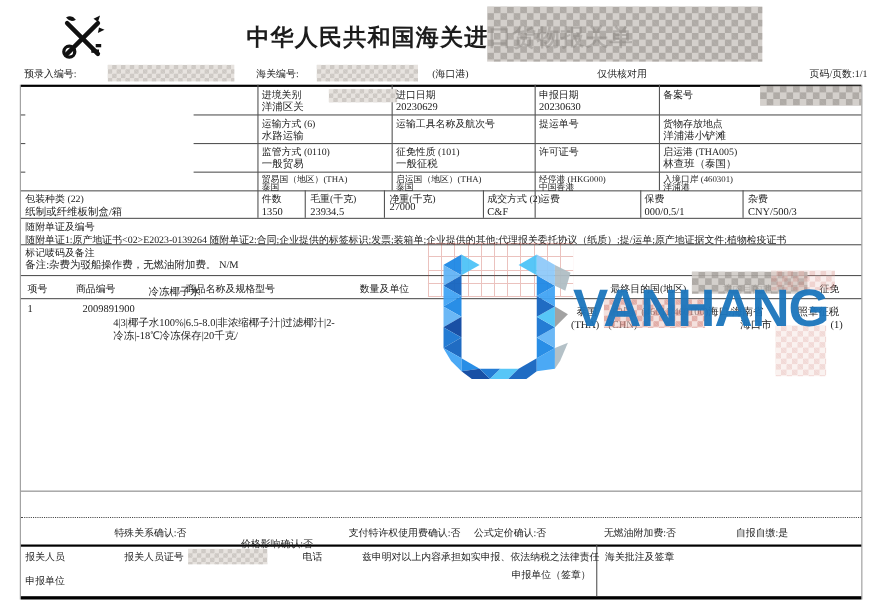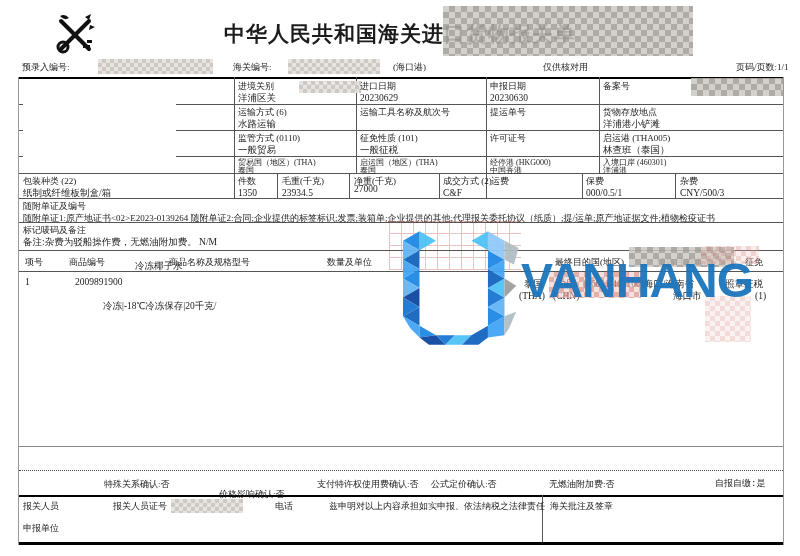--- a/index.html
+++ b/index.html
@@ -153,20 +153,21 @@
   <div class="abs lbl" style="left:50px;top:180px;">商品编号</div>
   <div class="abs lbl" style="left:150px;top:180px;">商品名称及规格型号</div>
   <div class="abs lbl" style="left:308px;top:180px;">数量及单位</div>
   <div class="abs lbl" style="left:536px;top:180px;">最终目的国(地区)</div>
   <div class="abs lbl" style="left:638px;top:180px;">境内目的地</div>
   <div class="abs lbl" style="left:726px;top:180px;">征免</div>
 
   <div class="abs val" style="left:6px;top:200px;">1</div>
   <div class="abs val" style="left:56px;top:200px;">2009891900</div>
   <div class="abs val" style="left:116px;top:184px;">冷冻椰子水</div>
+  <div class="abs val" style="left:84px;top:212px;">4|3|椰子水100%|6.5-8.0|非浓缩椰子汁|过滤椰汁|2-</div>
   <div class="abs val" style="left:84px;top:224px;">冷冻|-18℃冷冻保存|20千克/</div>
   <div class="abs val" style="left:505px;top:202px;">泰国</div>
   <div class="abs val" style="left:500px;top:214px;">(THA)</div>
   <div class="abs val" style="left:538px;top:202px;">中国</div>
   <div class="abs val" style="left:534px;top:214px;">(CHN)</div>
   <div class="abs val" style="left:564px;top:202px;">(46011/460100)海口/海南省</div>
   <div class="abs val" style="left:654px;top:214px;">海口市</div>
   <div class="abs val" style="left:706px;top:202px;">照章征税</div>
   <div class="abs val" style="left:736px;top:214px;">(1)</div>
 
@@ -174,27 +175,28 @@
   <div class="abs mosaic-red" style="left:530px;top:195px;width:92px;height:26px;z-index:4;"></div>
   <div class="abs mosaic-red" style="left:682px;top:169px;width:58px;height:18px;z-index:4;opacity:.55;"></div>
   <div class="abs mosaic-red" style="left:686px;top:219px;width:46px;height:46px;z-index:4;opacity:.45;"></div>
   <div class="abs red-grid" style="left:370px;top:143px;width:132px;height:50px;z-index:1;"></div>
 
   <div class="abs lbl" style="left:85px;top:402px;">特殊关系确认:否</div>
   <div class="abs lbl" style="left:200px;top:412px;">价格影响确认:否</div>
   <div class="abs lbl" style="left:298px;top:402px;">支付特许权使用费确认:否</div>
   <div class="abs lbl" style="left:412px;top:402px;">公式定价确认:否</div>
   <div class="abs lbl" style="left:530px;top:402px;">无燃油附加费:否</div>
-  <div class="abs lbl" style="left:696px;top:402px;font-family:Liberation Mono, monospace;">自报自缴:是</div>
+  <div class="abs lbl" style="left:650px;top:402px;">自报自缴:是</div>
 
   <div class="abs lbl" style="left:4px;top:424px;">报关人员</div>
   <div class="abs lbl" style="left:94px;top:424px;">报关人员证号</div>
   <div class="abs mosaic-light" style="left:152px;top:422px;width:72px;height:14px;"></div>
   <div class="abs lbl" style="left:232px;top:424px;padding-left:24px;">电话</div>
   <div class="abs lbl" style="left:310px;top:424px;width:208px;text-align:right;">兹申明对以上内容承担如实申报、依法纳税之法律责任</div>
+  <div class="abs lbl" style="left:310px;top:440px;width:208px;text-align:right;">申报单位（签章）</div>
   <div class="abs lbl" style="left:4px;top:446px;">申报单位</div>
   <div class="abs lbl" style="left:531px;top:424px;">海关批注及签章</div>
 </div>
 
 <div class="abs" style="left:395px;top:225px;width:370px;height:130px;z-index:5;opacity:.95;">
   <svg class="abs" style="left:8px;top:4px;" width="118" height="118" viewBox="0 0 100 100">
     <polygon points="14,2 28,10 14,18" fill="#4fc3f7"></polygon>
     <polygon points="0,10 14,2 14,18" fill="#1e88e5"></polygon>
     <polygon points="0,10 14,18 0,26" fill="#64b5f6"></polygon>
     <polygon points="0,26 14,18 14,34" fill="#1565c0"></polygon>

